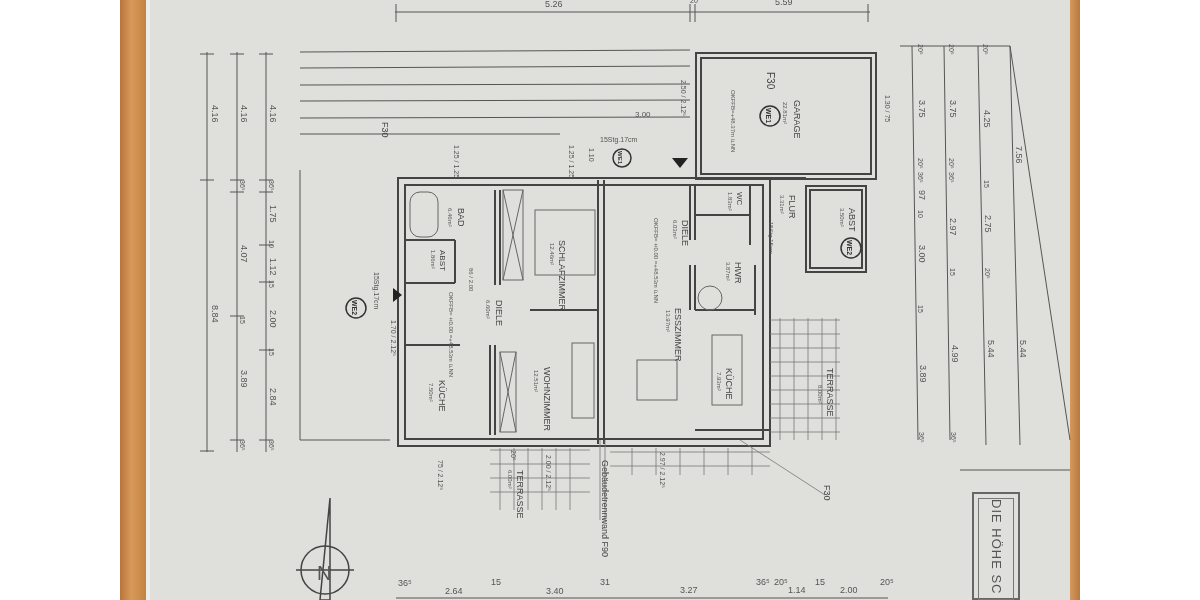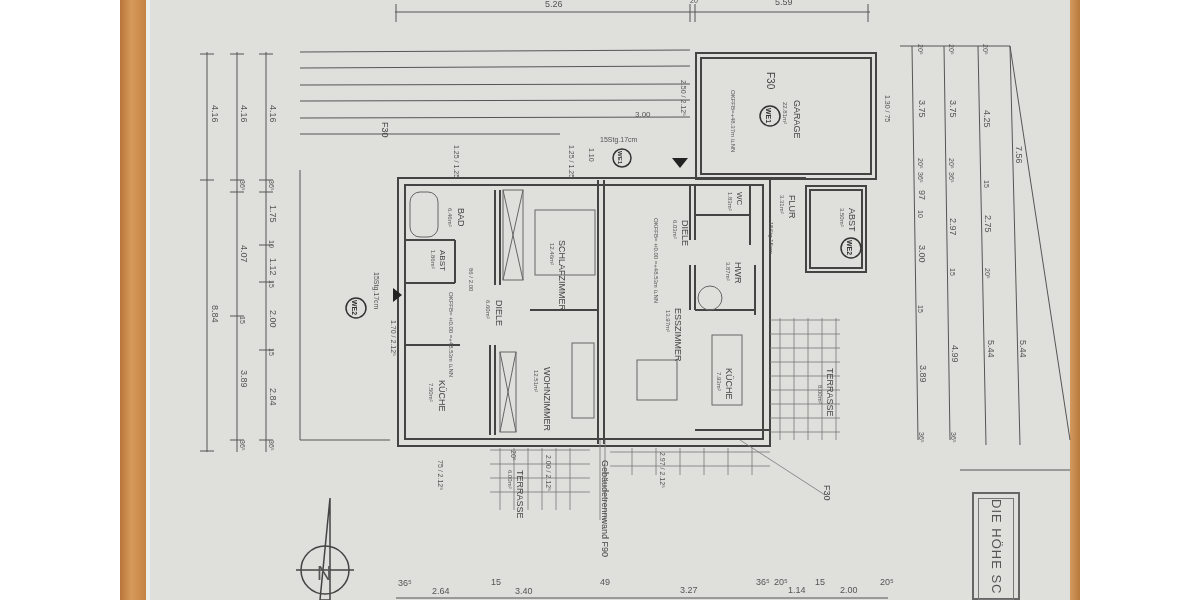--- a/index.html
+++ b/index.html
@@ -180,24 +180,24 @@
     <circle cx="851" cy="248" r="10"></circle>
   </g>
 </svg>
 
 <div style="position:absolute;left:0;top:0;width:1200px;height:600px;font-size:9px;color:#555">
   <span style="position:absolute;left:545px;top:-1px">5.26</span>
   <span style="position:absolute;left:690px;top:-3px;font-size:7px">20</span>
   <span style="position:absolute;left:775px;top:-3px">5.59</span>
 
   <span style="position:absolute;left:398px;top:578px">36⁵</span>
-  <span style="position:absolute;left:432px;top:586px">2.64</span>
+  <span style="position:absolute;left:445px;top:586px">2.64</span>
   <span style="position:absolute;left:491px;top:577px">15</span>
-  <span style="position:absolute;left:515px;top:586px">3.40</span>
-  <span style="position:absolute;left:600px;top:577px">49</span>
+  <span style="position:absolute;left:546px;top:586px">3.40</span>
+  <span style="position:absolute;left:600px;top:577px">31</span>
   <span style="position:absolute;left:680px;top:585px">3.27</span>
   <span style="position:absolute;left:756px;top:577px">36⁵</span>
   <span style="position:absolute;left:774px;top:577px">20⁵</span>
   <span style="position:absolute;left:788px;top:585px">1.14</span>
   <span style="position:absolute;left:815px;top:577px">15</span>
   <span style="position:absolute;left:840px;top:585px">2.00</span>
   <span style="position:absolute;left:880px;top:577px">20⁵</span>
 
   <div style="position:absolute;left:210px;top:105px;writing-mode:vertical-rl">4.16</div>
   <div style="position:absolute;left:210px;top:305px;writing-mode:vertical-rl">8.84</div>

